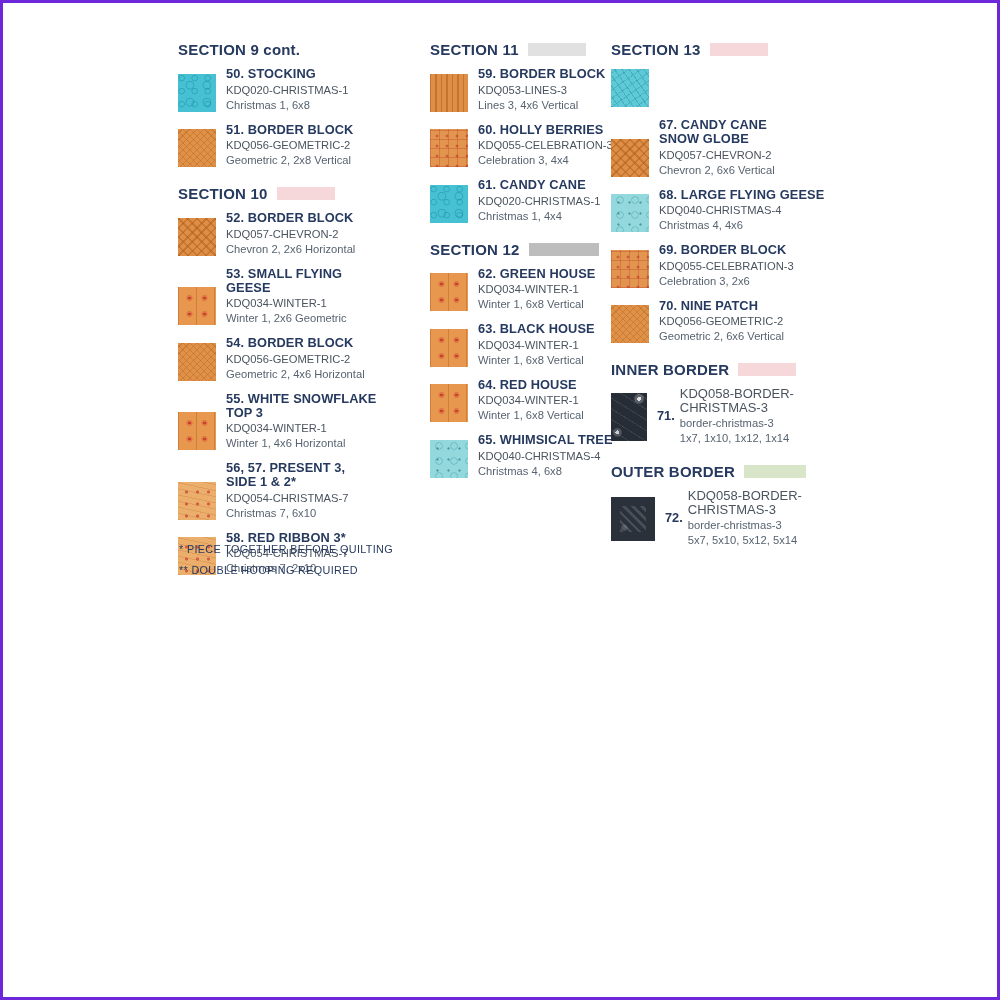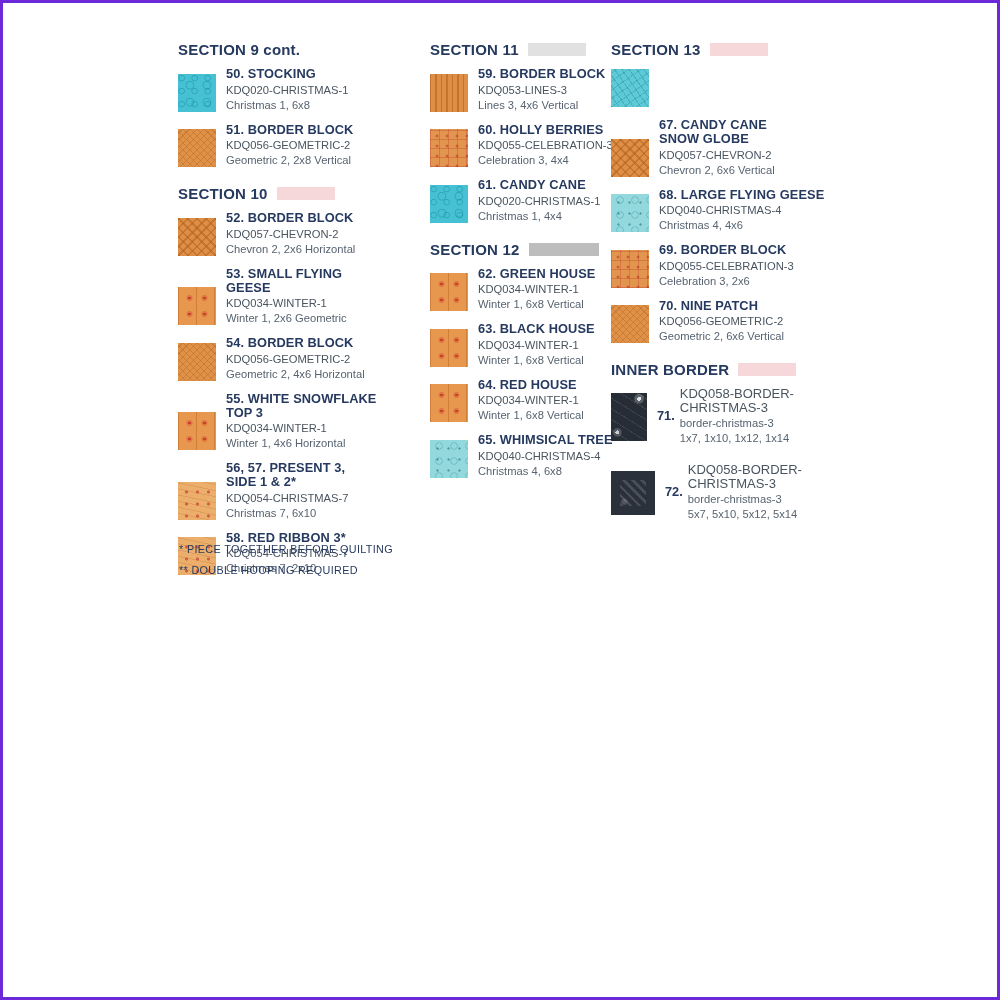--- a/index.html
+++ b/index.html
@@ -304,20 +304,24 @@
           <div class="swatch sw-dark-holly"></div>
           <div class="b-num">71.</div>
           <div class="b-body">
             <div class="b-code">KDQ058-BORDER-CHRISTMAS-3</div>
             <div class="b-line">border-christmas-3</div>
             <div class="b-line">1x7, 1x10, 1x12, 1x14</div>
           </div>
         </div>
       </div>
       <div class="section">
+        <div class="section-header">
+          <span class="section-title">OUTER BORDER</span>
+          <span class="bar bar-green"></span>
+        </div>
         <div class="b-item">
           <div class="swatch sw-dark-cane"></div>
           <div class="b-num">72.</div>
           <div class="b-body">
             <div class="b-code">KDQ058-BORDER-CHRISTMAS-3</div>
             <div class="b-line">border-christmas-3</div>
             <div class="b-line">5x7, 5x10, 5x12, 5x14</div>
           </div>
         </div>
       </div>

